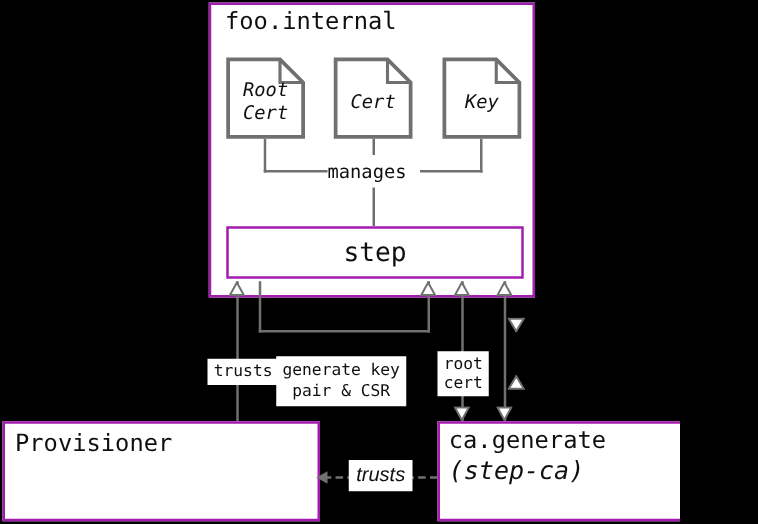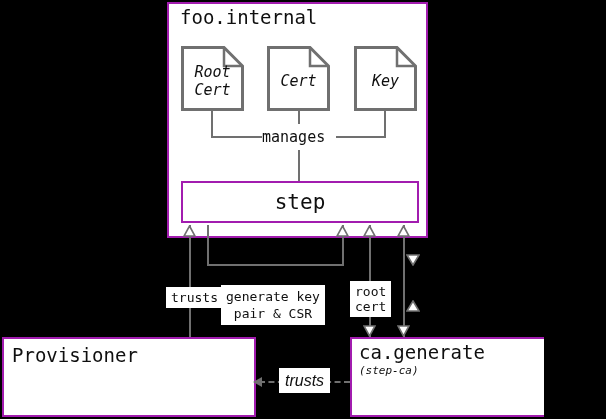--- a/index.html
+++ b/index.html
@@ -16,21 +16,21 @@
        padding:3px 5px;white-space:pre-line;text-align:center;}
   .title-lg{position:absolute;font-size:19px;letter-spacing:0;}
   .doc{position:absolute;width:65px;height:67px;}
   .doc-label{position:absolute;inset:0;display:flex;align-items:center;justify-content:center;
              font-style:italic;font-size:15px;line-height:18px;white-space:pre-line;text-align:center;
              padding-top:4px;box-sizing:border-box;}
   .manages{position:absolute;left:262px;top:128px;width:74px;text-align:left;
            font-size:15px;background:#fff;}
   .step-text{position:absolute;inset:0;display:flex;align-items:center;justify-content:center;
              font-size:21px;}
-  .subtitle{position:absolute;font-style:italic;font-size:11px;}
+  .subtitle{position:absolute;font-style:italic;font-size:20px;}
   .trusts{font-family:"Liberation Sans","DejaVu Sans",sans-serif;font-style:italic;
           font-size:16px;padding:5px 6px;}
 </style>
 </head>
 <body>
 
 <div id="canvas">
 
   <div class="box" style="left:167px;top:2px;width:261px;height:236px;"></div>
   <div class="title-lg" style="left:180px;top:6px;">foo.internal</div>

